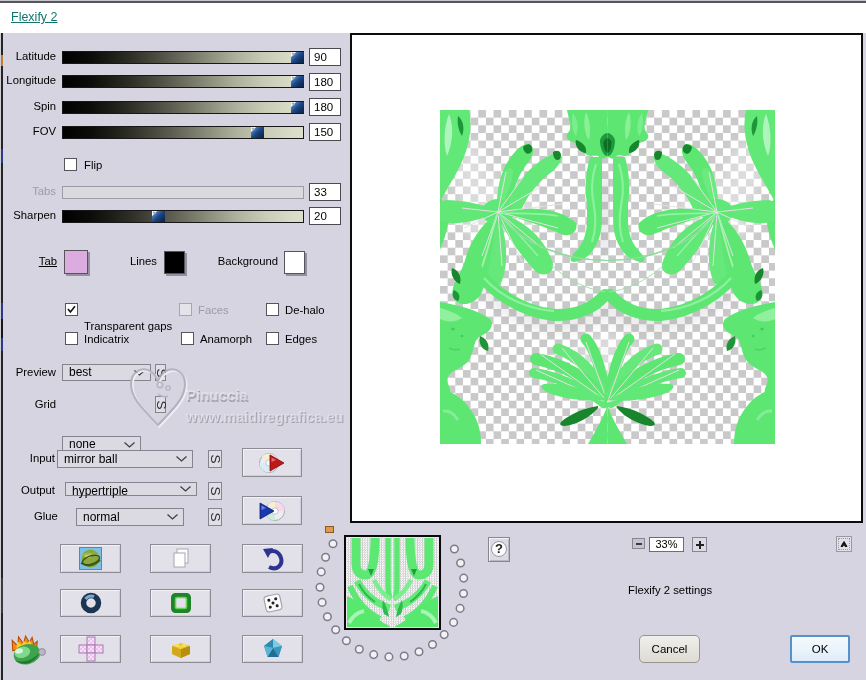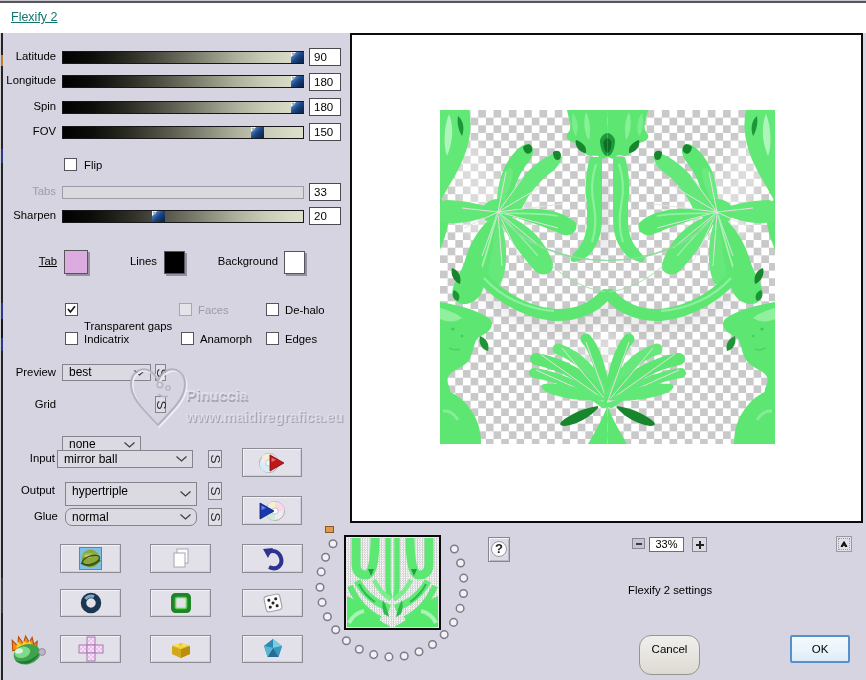--- a/index.html
+++ b/index.html
@@ -116,28 +116,28 @@
   </div>
 
 <div class="ab lbl" style="left:0;top:452px;width:55px;">Input</div>
 <div class="ab dd" style="left:57px;top:450px;width:136px;height:18px;line-height:16px;">mirror ball<svg class="chv" width="11" height="6" viewBox="0 0 11 6">
       <path d="M0.5,0.5 L5.5,5 L10.5,0.5" stroke="#3c3c42" stroke-width="1.2" fill="none"></path>
     </svg></div>
 <div class="ab sbtn" style="left:208px;top:450px;width:14px;height:18px;">
     <span>S</span>
   </div>
 <div class="ab lbl" style="left:0;top:484px;width:55px;">Output</div>
-<div class="ab dd" style="left:65px;top:482px;width:132px;height:24px;line-height:16px;">hypertriple<svg class="chv" width="11" height="6" viewBox="0 0 11 6">
+<div class="ab dd" style="left:65px;top:482px;width:132px;height:14px;line-height:16px;">hypertriple<svg class="chv" width="11" height="6" viewBox="0 0 11 6">
       <path d="M0.5,0.5 L5.5,5 L10.5,0.5" stroke="#3c3c42" stroke-width="1.2" fill="none"></path>
     </svg></div>
 <div class="ab sbtn" style="left:208px;top:482px;width:14px;height:18px;">
     <span>S</span>
   </div>
 <div class="ab lbl" style="left:0;top:510px;width:55px;padding-left:34px;">Glue</div>
-<div class="ab dd" style="left:65px;top:508px;width:132px;height:18px;line-height:16px;border-radius:7px;">normal<svg class="chv" width="11" height="6" viewBox="0 0 11 6">
+<div class="ab dd" style="left:76px;top:508px;width:108px;height:18px;line-height:16px;">normal<svg class="chv" width="11" height="6" viewBox="0 0 11 6">
       <path d="M0.5,0.5 L5.5,5 L10.5,0.5" stroke="#3c3c42" stroke-width="1.2" fill="none"></path>
     </svg></div>
 <div class="ab sbtn" style="left:208px;top:508px;width:14px;height:18px;">
     <span>S</span>
   </div>
 
 <div class="ab ibtn" style="left:242px;top:448px;width:60px;height:29px;">
 <svg width="30" height="24" viewBox="0 0 30 24">
 <circle cx="12" cy="12" r="9.5" fill="#ececf2" stroke="#9a9aa2" stroke-width="0.8"></circle>
 <path d="M12,2.5 A9.5,9.5 0 0,1 21.5,12 L12,12 Z" fill="#f6d8e8"></path>
@@ -432,21 +432,21 @@
   </div>
 <div class="ab" style="left:836px;top:536px;width:16px;height:16px;background:#e2e1e9;border:1px solid #9a99a4;">
 <div style="position:absolute;left:1px;top:1px;width:12px;height:12px;border:1px dotted #9a99a4;"></div>
     <svg width="14" height="14" style="position:absolute;left:0;top:0;">
       <path d="M4,9.5 L7,4.5 L10,9.5 L8.2,9.5 L7,7 L5.8,9.5 Z" fill="#111" stroke="#111" stroke-width="1"></path>
     </svg>
   </div>
 
 <div class="ab txt" style="left:628px;top:584px;">Flexify 2 settings</div>
 
-<div class="ab btn" style="left:639px;top:635px;width:61px;height:40px;background:linear-gradient(#f0efec 0%,#e7e5e0 50%,#ddDAD3 100%);border:1px solid #96958f;border-radius:12px;line-height:26px;">Cancel</div>
+<div class="ab btn" style="left:639px;top:635px;width:61px;height:28px;background:linear-gradient(#f0efec 0%,#e7e5e0 50%,#ddDAD3 100%);border:1px solid #96958f;border-radius:5px;line-height:26px;">Cancel</div>
 <div class="ab btn" style="left:790px;top:635px;width:60px;height:28px;background:linear-gradient(#f5fafd 0%,#eaf4fb 50%,#ddecf8 100%);border:2px solid #5591cd;border-radius:2px;line-height:24px;">OK</div>
 
 <svg class="ab" style="left:120px;top:345px;" width="240" height="95" viewBox="0 0 240 95">
 <g transform="translate(7,0) rotate(-24 45 50)">
 <path id="wheart" d="M38,80 C24,65 11,54 11,39 C11,28 20,22 28,25 C33,27 36,31 38,36 C40,31 43,27 48,25 C56,22 65,28 65,39 C65,54 52,65 38,80 Z" fill="none"></path>
 </g>
 <use href="#wheart" transform="translate(1.5,1.5)" stroke="#eeedf3" stroke-width="2.2"></use>
 <use href="#wheart" stroke="#aeadbb" stroke-width="2" opacity="0.9"></use>
 <circle cx="40" cy="40" r="2.8" fill="none" stroke="#b5b4c2" stroke-width="1.5"></circle>
 <circle cx="48" cy="43" r="2.2" fill="none" stroke="#b5b4c2" stroke-width="1.3"></circle>

